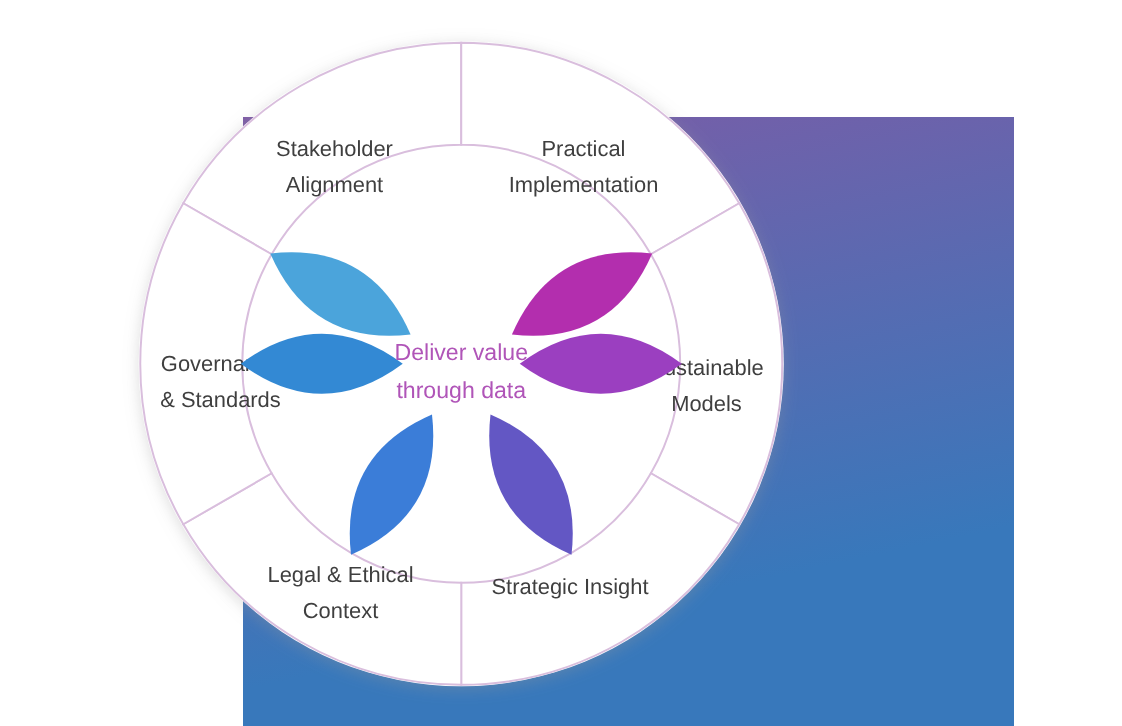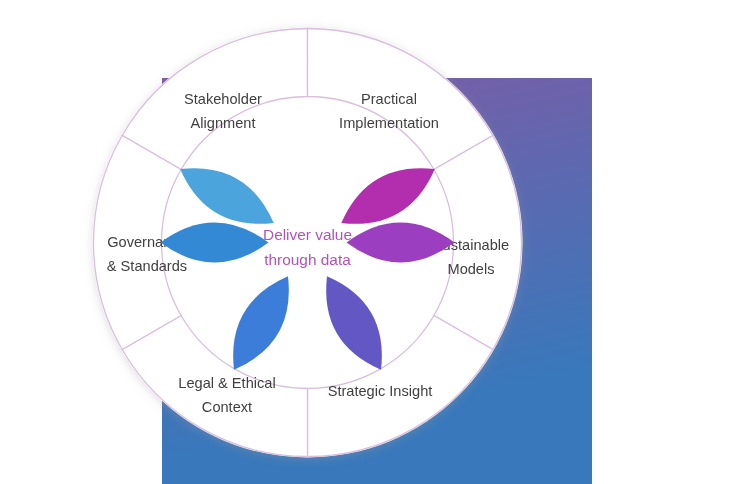--- a/index.html
+++ b/index.html
@@ -2,21 +2,21 @@
 <html><head>
 <meta charset="utf-8">
 <style>
   html, body {
     margin: 0;
     padding: 0;
     background: #ffffff;
   }
   #canvas {
     position: relative;
-    width: 592px;
+    width: 676px;
     height: 484px;
     background: #ffffff;
     overflow: hidden;
     font-family: "Liberation Sans", sans-serif;
   }
   #bg-rect {
     position: absolute;
     left: 162px;
     top: 78px;
     width: 586px;

